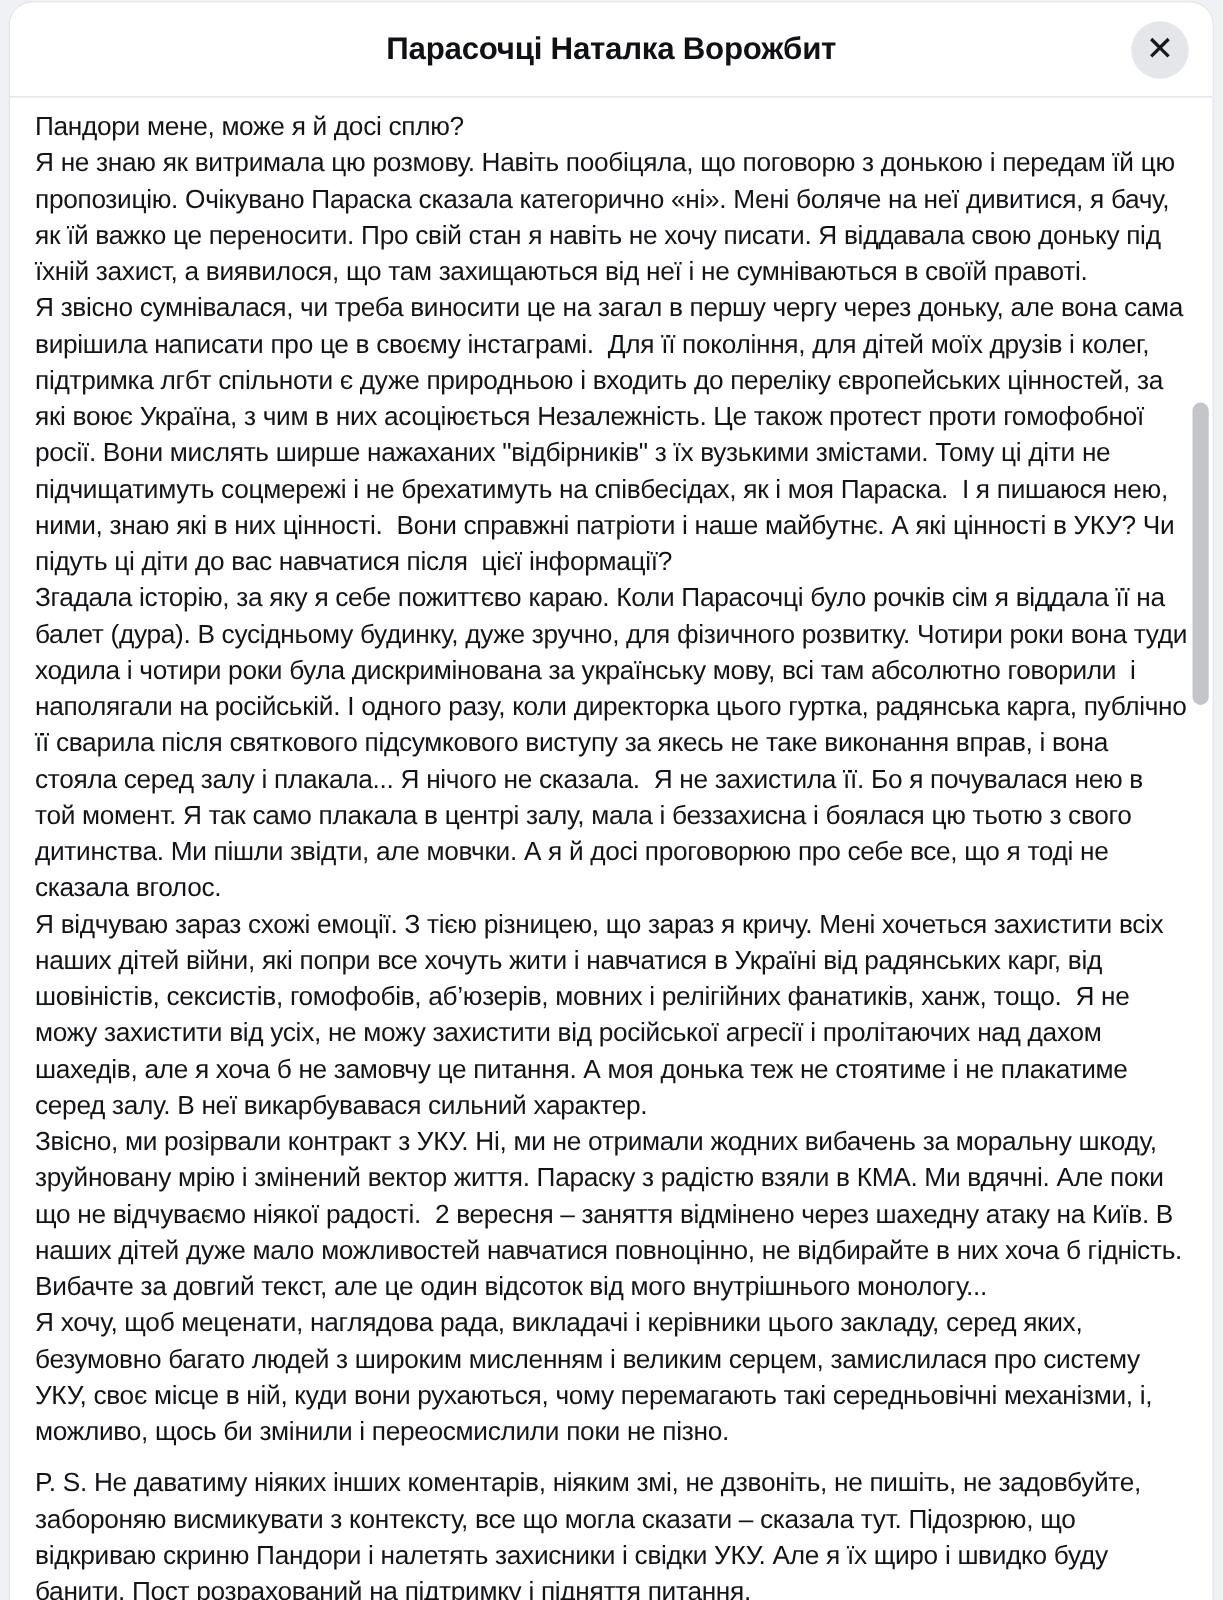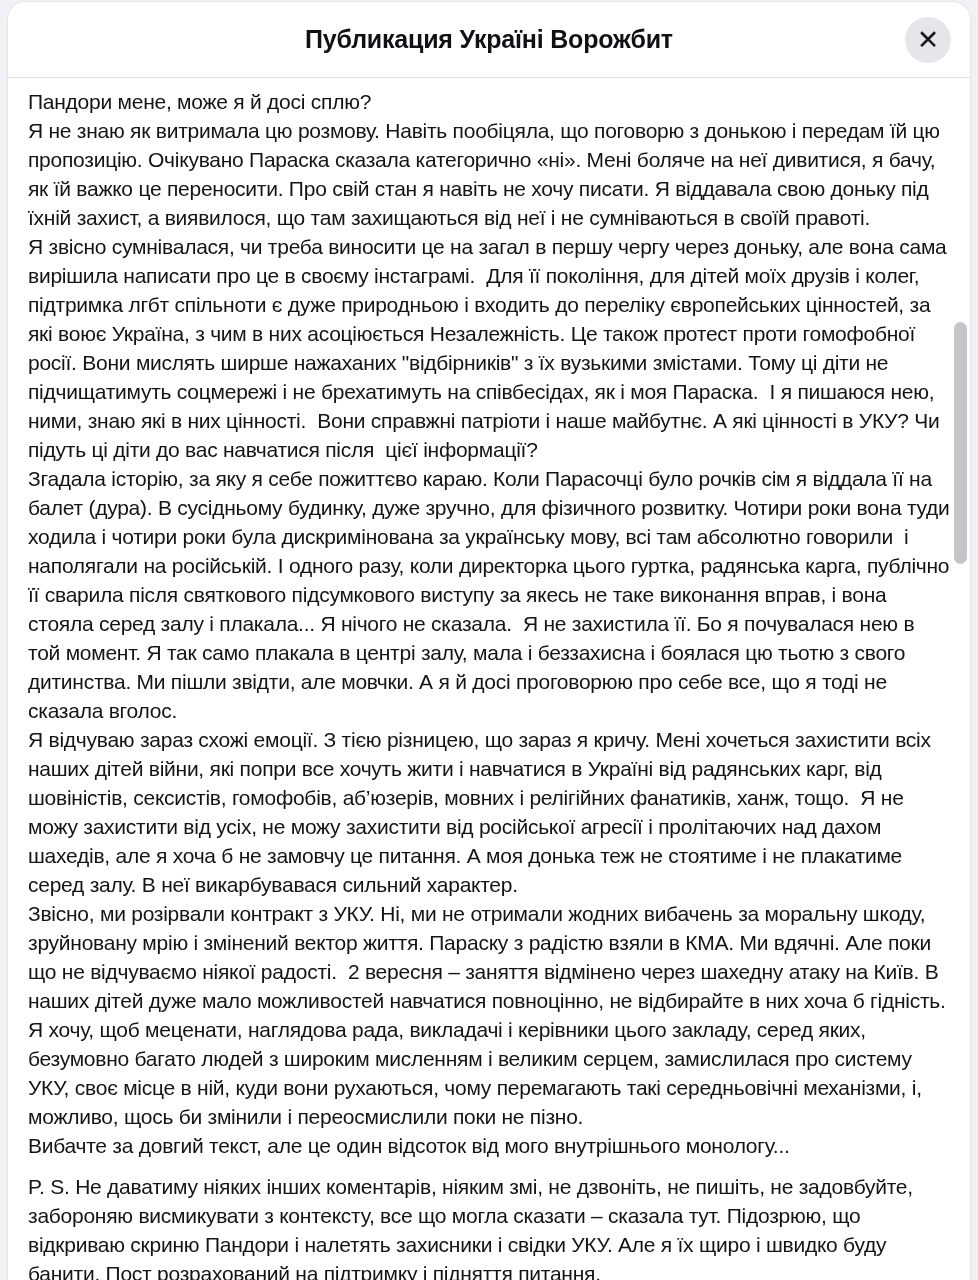--- a/index.html
+++ b/index.html
@@ -85,33 +85,33 @@
     background: #c3c5c9;
     cursor: pointer;
   }
 </style>
 </head>
 <body>
 
 <div class="modal">
 
   <div class="modal-header">
-    <div class="modal-title">Публикация Україні Ворожбит</div>
+    <div class="modal-title">Парасочці Наталка Ворожбит</div>
     <button class="close-btn">
       <span class="close-glyph">✕</span>
     </button>
   </div>
 
   <div class="post-body">
       <p class="post-paragraph">Пандори мене, може я й досі сплю?</p>
       <p class="post-paragraph">Я не знаю як витримала цю розмову. Навіть пообіцяла, що поговорю з донькою і передам їй цю пропозицію. Очікувано Параска сказала категорично «ні». Мені боляче на неї дивитися, я бачу, як їй важко це переносити. Про свій стан я навіть не хочу писати. Я віддавала свою доньку під їхній захист, а виявилося, що там захищаються від неї і не сумніваються в своїй правоті.</p>
       <p class="post-paragraph">Я звісно сумнівалася, чи треба виносити це на загал в першу чергу через доньку, але вона сама вирішила написати про це в своєму інстаграмі.  Для її покоління, для дітей моїх друзів і колег, підтримка лгбт спільноти є дуже природньою і входить до переліку європейських цінностей, за які воює Україна, з чим в них асоціюється Незалежність. Це також протест проти гомофобної росії. Вони мислять ширше нажаханих "відбірників" з їх вузькими змістами. Тому ці діти не підчищатимуть соцмережі і не брехатимуть на співбесідах, як і моя Параска.  І я пишаюся нею, ними, знаю які в них цінності.  Вони справжні патріоти і наше майбутнє. А які цінності в УКУ? Чи підуть ці діти до вас навчатися після  цієї інформації?</p>
       <p class="post-paragraph">Згадала історію, за яку я себе пожиттєво караю. Коли Парасочці було рочків сім я віддала її на балет (дура). В сусідньому будинку, дуже зручно, для фізичного розвитку. Чотири роки вона туди ходила і чотири роки була дискримінована за українську мову, всі там абсолютно говорили  і наполягали на російській. І одного разу, коли директорка цього гуртка, радянська карга, публічно її сварила після святкового підсумкового виступу за якесь не таке виконання вправ, і вона стояла серед залу і плакала... Я нічого не сказала.  Я не захистила її. Бо я почувалася нею в той момент. Я так само плакала в центрі залу, мала і беззахисна і боялася цю тьотю з свого дитинства. Ми пішли звідти, але мовчки. А я й досі проговорюю про себе все, що я тоді не сказала вголос.</p>
       <p class="post-paragraph">Я відчуваю зараз схожі емоції. З тією різницею, що зараз я кричу. Мені хочеться захистити всіх наших дітей війни, які попри все хочуть жити і навчатися в Україні від радянських карг, від шовіністів, сексистів, гомофобів, аб’юзерів, мовних і релігійних фанатиків, ханж, тощо.  Я не можу захистити від усіх, не можу захистити від російської агресії і пролітаючих над дахом шахедів, але я хоча б не замовчу це питання. А моя донька теж не стоятиме і не плакатиме серед залу. В неї викарбувавася сильний характер.</p>
       <p class="post-paragraph">Звісно, ми розірвали контракт з УКУ. Ні, ми не отримали жодних вибачень за моральну шкоду, зруйновану мрію і змінений вектор життя. Параску з радістю взяли в КМА. Ми вдячні. Але поки що не відчуваємо ніякої радості.  2 вересня – заняття відмінено через шахедну атаку на Київ. В наших дітей дуже мало можливостей навчатися повноцінно, не відбирайте в них хоча б гідність.</p>
+      <p class="post-paragraph">Вибачте за довгий текст, але це один відсоток від мого внутрішнього монологу...</p>
       <p class="post-paragraph">Я хочу, щоб меценати, наглядова рада, викладачі і керівники цього закладу, серед яких, безумовно багато людей з широким мисленням і великим серцем, замислилася про систему УКУ, своє місце в ній, куди вони рухаються, чому перемагають такі середньовічні механізми, і, можливо, щось би змінили і переосмислили поки не пізно.</p>
-      <p class="post-paragraph">Вибачте за довгий текст, але це один відсоток від мого внутрішнього монологу...</p>
       <p class="post-paragraph">P. S. Не даватиму ніяких інших коментарів, ніяким змі, не дзвоніть, не пишіть, не задовбуйте, забороняю висмикувати з контексту, все що могла сказати – сказала тут. Підозрюю, що відкриваю скриню Пандори і налетять захисники і свідки УКУ. Але я їх щиро і швидко буду банити. Пост розрахований на підтримку і підняття питання.</p>
     </div>
 
   <div class="scrollbar-thumb"></div>
 
 </div>
 
 </body></html>

